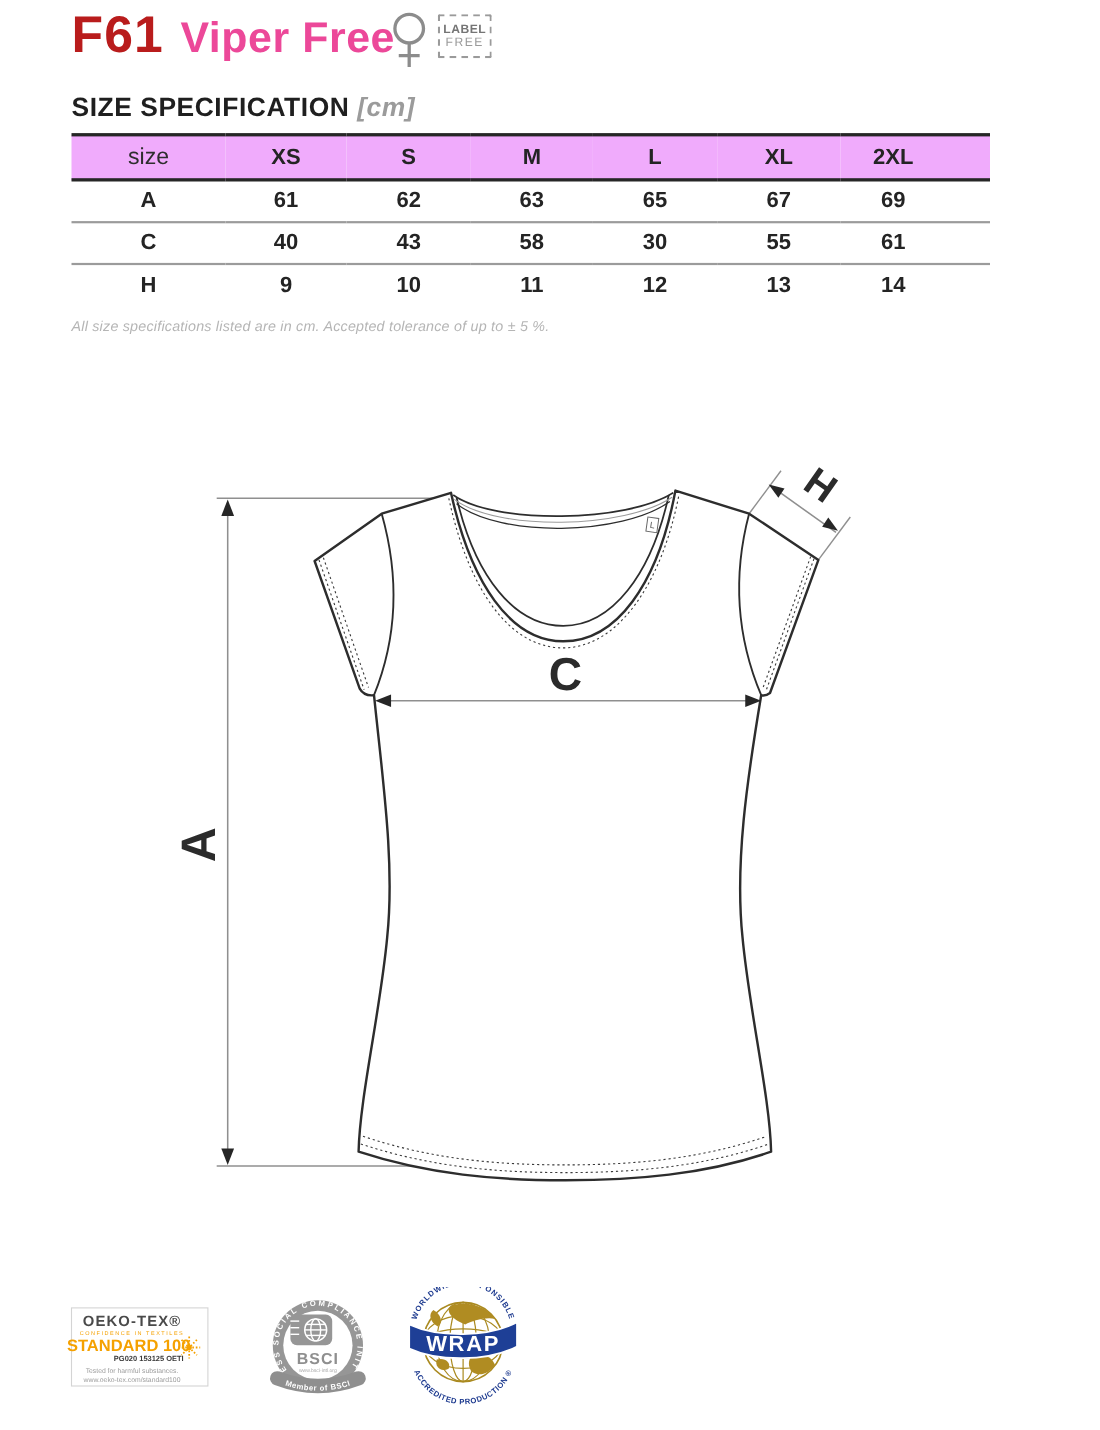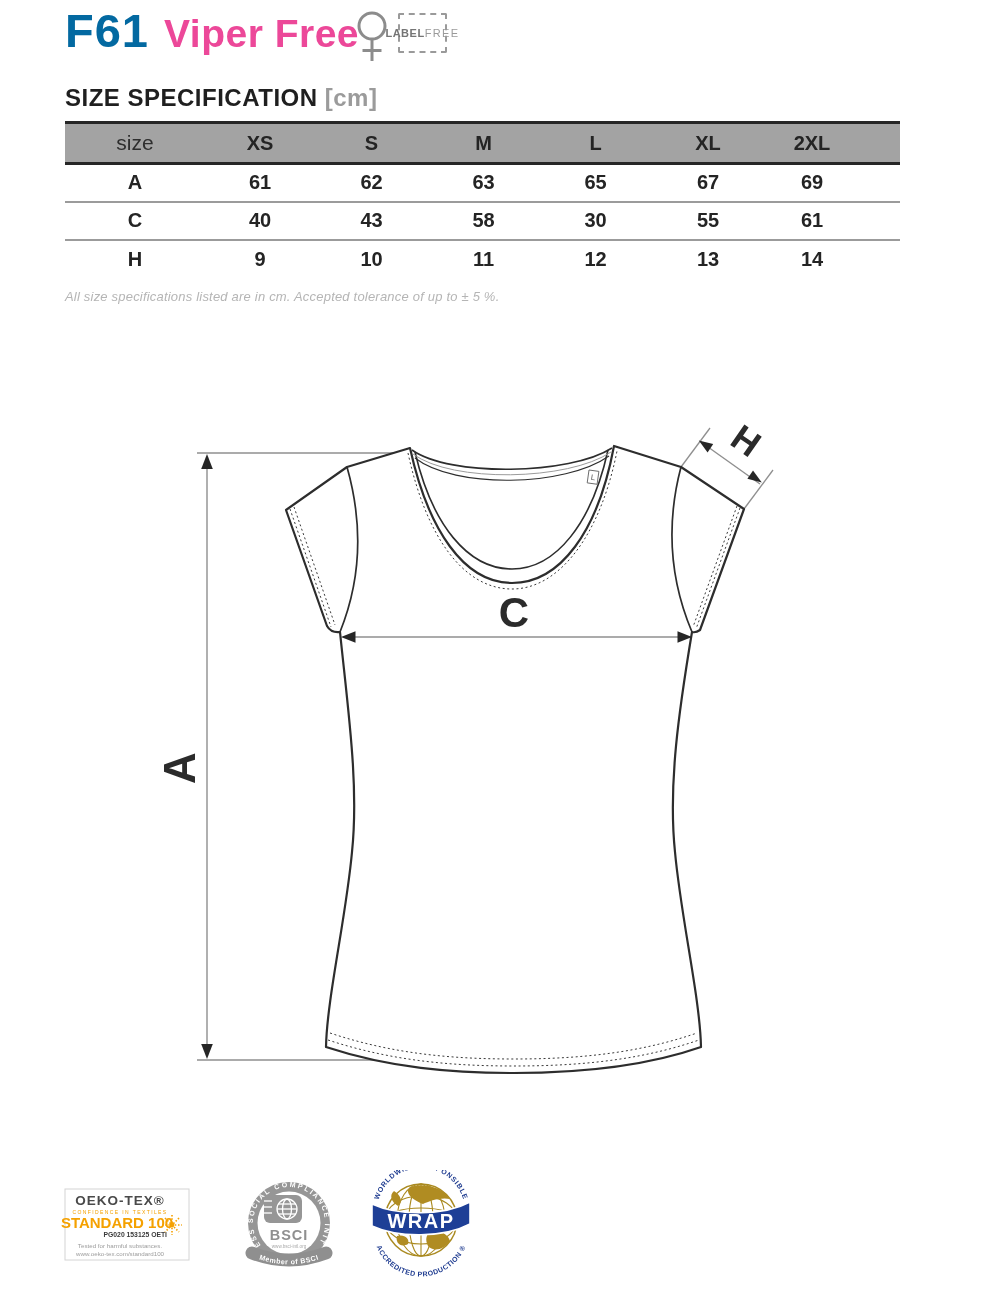--- a/index.html
+++ b/index.html
@@ -4,37 +4,37 @@
 <style>
   html,body{margin:0;padding:0;}
   body{
     width:1000px;height:1300px;background:#ffffff;position:relative;
     font-family:"Liberation Sans",sans-serif;color:#1f1f1f;overflow:hidden;
   }
   .page{position:absolute;inset:0;}
 
   
   .title-row{position:absolute;left:65px;top:0px;height:62px;display:flex;align-items:baseline;}
-  .code{font-size:47px;font-weight:800;color:#0369a1;letter-spacing:1px;line-height:62px;}
+  .code{font-size:47px;font-weight:800;color:#b91c1c;letter-spacing:1px;line-height:62px;}
   .name{font-size:39px;font-weight:700;color:#ec4899;margin-left:15px;letter-spacing:.5px;}
   .female-svg{position:absolute;left:352px;top:10px;}
   .badge{
     position:absolute;left:398px;top:13px;width:45px;height:36px;
     border:2.5px dashed #9a9a9a;border-radius:2px;
-    display:flex;flex-direction:row;align-items:center;justify-content:center;line-height:1.12;
+    display:flex;flex-direction:column;align-items:center;justify-content:center;line-height:1.12;
   }
   .badge .b1{font-size:11px;font-weight:700;color:#757575;letter-spacing:.5px;}
   .badge .b2{font-size:11px;font-weight:400;color:#9a9a9a;letter-spacing:1.4px;}
 
   .section-heading{position:absolute;left:65px;top:84px;font-size:24px;font-weight:800;letter-spacing:.5px;color:#1f1f1f;}
-  .section-heading .unit{color:#9b9b9b;}
+  .section-heading .unit{color:#9b9b9b;font-style:italic;}
 
   
   table.sizes{position:absolute;left:65px;top:121px;width:835px;border-collapse:collapse;table-layout:fixed;}
-  table.sizes thead tr{background:#a3a3a3;border-top:3px solid #262626;border-bottom:3px solid #262626;height:41px;}
+  table.sizes thead tr{background:#f0abfc;border-top:3px solid #262626;border-bottom:3px solid #262626;height:41px;}
   table.sizes tbody tr{height:38px;}
   table.sizes tbody tr + tr{border-top:2px solid #9b9b9b;}
   table.sizes th,table.sizes td{text-align:center;padding:0;font-size:20px;color:#242424;}
   table.sizes thead th{font-weight:700;}
   table.sizes thead th.size-word{font-weight:400;font-size:21px;color:#2e2e2e;}
   table.sizes tbody th{font-weight:700;}
   table.sizes td{font-weight:600;}
 
   .note{position:absolute;left:65px;top:289px;font-size:13px;font-style:italic;color:#b5b5b5;letter-spacing:.2px;margin:0;}
 

